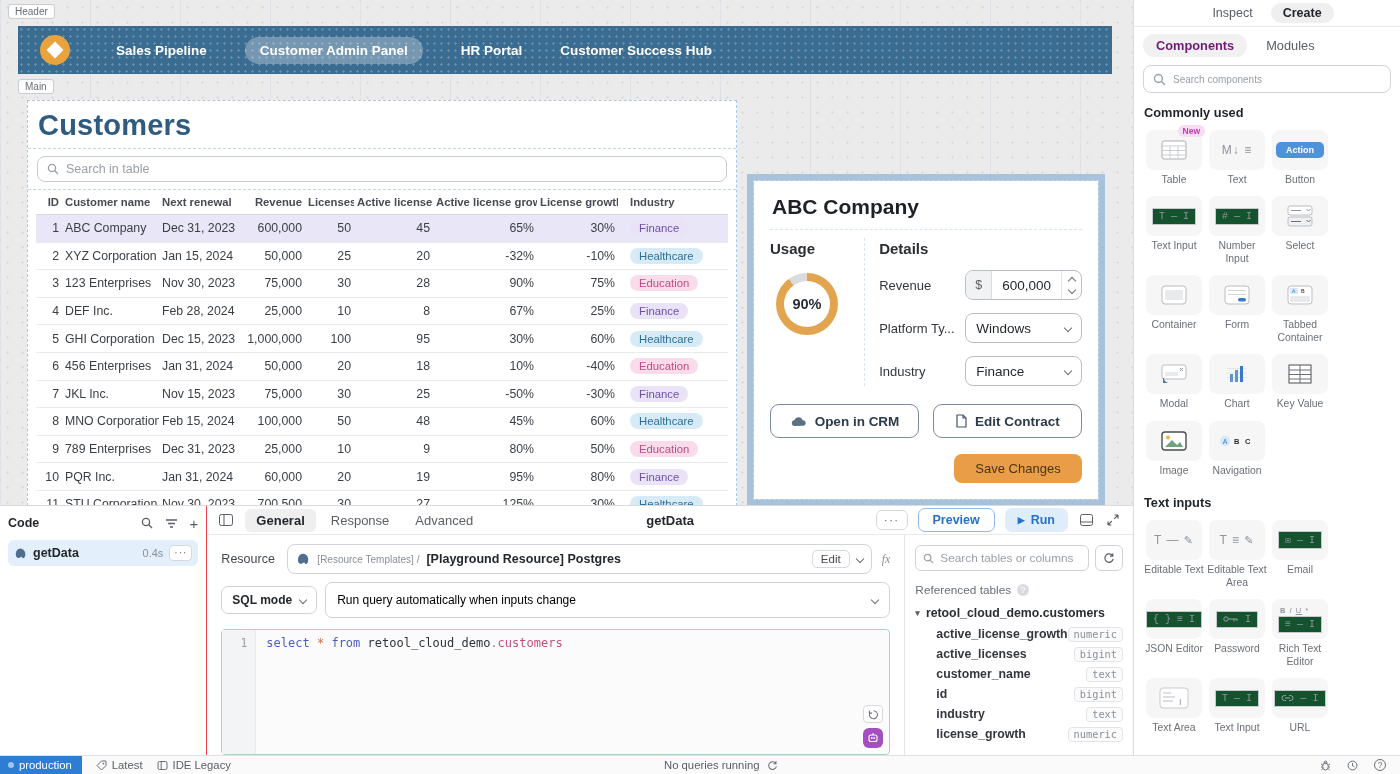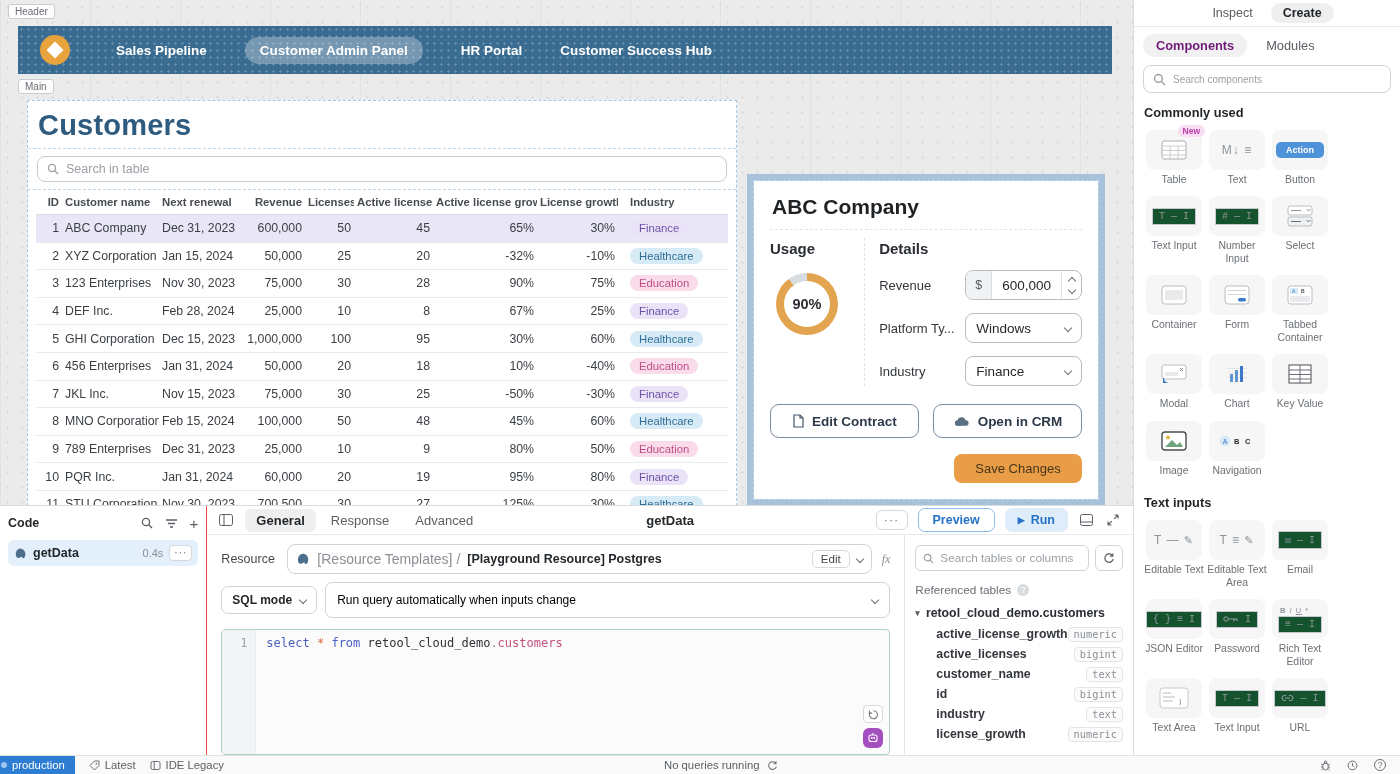--- a/index.html
+++ b/index.html
@@ -104,21 +104,21 @@
   .preview-btn { border:1px solid #8FBBE8; background:#fff; border-radius:7px; color:#2672C8; font-size:12.5px; font-weight:bold; padding:4px 14px; cursor:pointer; font-family:inherit; }
   .run-btn { border:none; background:#DFEDFB; border-radius:7px; color:#2672C8; font-size:12.5px; font-weight:bold; padding:5px 13px; cursor:pointer; font-family:inherit; display:flex; align-items:center; gap:6px; }
   .run-btn .tri { font-size:9px; }
   .icon-btn { background:none; border:none; cursor:pointer; padding:2px; }
 
   .ed-body { flex:1; display:flex; }
   .ed-main { width:697px; padding:9px 14px 0 14px; }
   .res-row { display:flex; align-items:center; gap:10px; }
   .res-label { font-size:12.5px; color:#45494E; width:56px; }
   .res-select { flex:1; height:30px; border:1px solid #D0D4D8; border-radius:8px; display:flex; align-items:center; padding:0 8px; gap:7px; background:#fff; cursor:pointer; }
-  .res-grey { font-size:14px; color:#8A9096; }
+  .res-grey { font-size:10px; color:#8A9096; }
   .res-bold { font-size:12.5px; font-weight:bold; color:#24282C; flex:1; }
   .edit-chip { border:1px solid #D6D9DC; border-radius:5px; font-size:11.5px; color:#45494E; padding:2px 8px; background:#fff; cursor:pointer; }
   .fx { font-family:"Liberation Serif", serif; font-style:italic; font-size:12px; color:#8A9096; }
   .mode-row { display:flex; align-items:center; gap:8px; margin-top:8px; }
   .mode-select { height:28px; border:1px solid #D0D4D8; border-radius:7px; display:flex; align-items:center; gap:8px; padding:0 10px; font-size:12px; font-weight:bold; color:#24282C; background:#fff; cursor:pointer; }
   .autorun-select { flex:1; height:36px; border:1px solid #D0D4D8; border-radius:7px; display:flex; align-items:center; padding:0 11px; font-size:12px; color:#000000; background:#fff; cursor:pointer; }
   .autorun-select .chev { margin-left:auto; }
   .sql-editor { margin-top:11px; height:126px; border:1.5px solid #A9D3C2; border-radius:4px; background:#FBFBFB; display:flex; position:relative; }
   .gutter { width:34px; background:#F3F4F5; border-right:1px solid #E8EAEC; text-align:right; padding:6px 8px 0 0; font-family:"DejaVu Sans Mono", monospace; font-size:11.5px; color:#9AA0A6; }
   .codearea { padding:6px 0 0 10px; font-family:"DejaVu Sans Mono", monospace; font-size:12px; white-space:pre; flex:1; }
@@ -161,21 +161,21 @@
   .new-badge { position:absolute; top:-5px; right:-3px; background:#F8DCF4; color:#BA3FA6; font-size:8.5px; font-weight:bold; padding:1px 5px; border-radius:7px; }
   .glyph { color:#8E959B; font-size:12px; letter-spacing:1px; white-space:nowrap; }
   .pencil { font-size:11px; }
   .mini-input { border:1px solid #C6CACE; border-radius:1px; padding:2px 6px; font-size:10px; color:#8E959B; white-space:nowrap; background:#14532d;font-family:Liberation Mono, monospace; }
   .pillbtn { background:#4E93D9; color:#fff; font-size:9px; font-weight:bold; padding:3px 10px; border-radius:5px; }
   .rte { display:flex; flex-direction:column; align-items:flex-start; gap:1px; }
   .rte-top { font-size:7.5px; color:#8E959B; letter-spacing:1px; padding-left:2px; }
 
   
   .statusbar { position:absolute; left:0; top:755px; width:1400px; height:19px; background:#FAFAFA; border-top:1px solid #E0E2E4; display:flex; align-items:center; font-size:11.3px; color:#5A5F64; }
-  .env-badge { height:100%; background:#2D7DD2; color:#fff; display:flex; align-items:center; gap:5px; padding:0 10px 0 1px; cursor:pointer; }
+  .env-badge { height:100%; background:#2D7DD2; color:#fff; display:flex; align-items:center; gap:5px; padding:0 10px 0 8px; cursor:pointer; }
   .env-dot { width:6px; height:6px; border-radius:50%; background:#9FC6EE; }
   .sb-item { display:flex; align-items:center; gap:5px; margin-left:14px; cursor:pointer; }
   .status-center { position:absolute; left:644px; display:flex; align-items:center; gap:8px;margin-left:20px; }
   .status-right { margin-left:auto; display:flex; align-items:center; gap:16px; padding-right:14px; }
   .helpc { width:12px; height:12px; border:1px solid #6A6F75; border-radius:50%; font-size:8.5px; color:#6A6F75; display:flex; align-items:center; justify-content:center; }
 </style>
 </head>
 <body>
 
 <div class="canvas">
@@ -379,34 +379,34 @@
                   <span class="fval">Finance</span>
                   <span class="chev selchev"></span>
                 </div>
               </div>
             </div>
         </div>
       </div>
       <div class="dc-btns" id="detail-btns">
           <button class="obtn">
             <span>
+              <svg width="17" height="11" viewBox="0 0 17 11">
+                <path d="M4 10 a3 3 0 0 1 .6-5.9 A4.2 4.2 0 0 1 12.6 4.2 a2.8 2.8 0 0 1 .4 5.6 Z" fill="#5B7083"></path>
+              </svg>
+            </span>
+            <span>Open in CRM</span>
+          </button>
+          <button class="obtn">
+            <span>
               <svg width="12" height="14" viewBox="0 0 12 14">
                 <path d="M2 1 h6 l3 3 v9 H2 Z" fill="none" stroke="#44546A" stroke-width="1.2"></path>
                 <path d="M8 1 v3 h3" fill="none" stroke="#44546A" stroke-width="1.2"></path>
               </svg>
             </span>
             <span>Edit Contract</span>
-          </button>
-          <button class="obtn">
-            <span>
-              <svg width="17" height="11" viewBox="0 0 17 11">
-                <path d="M4 10 a3 3 0 0 1 .6-5.9 A4.2 4.2 0 0 1 12.6 4.2 a2.8 2.8 0 0 1 .4 5.6 Z" fill="#5B7083"></path>
-              </svg>
-            </span>
-            <span>Open in CRM</span>
           </button>
         </div>
       <div class="dc-saverow">
         <button class="save-btn">Save Changes</button>
       </div>
 
     </div>
   </div>
 </div>
 

